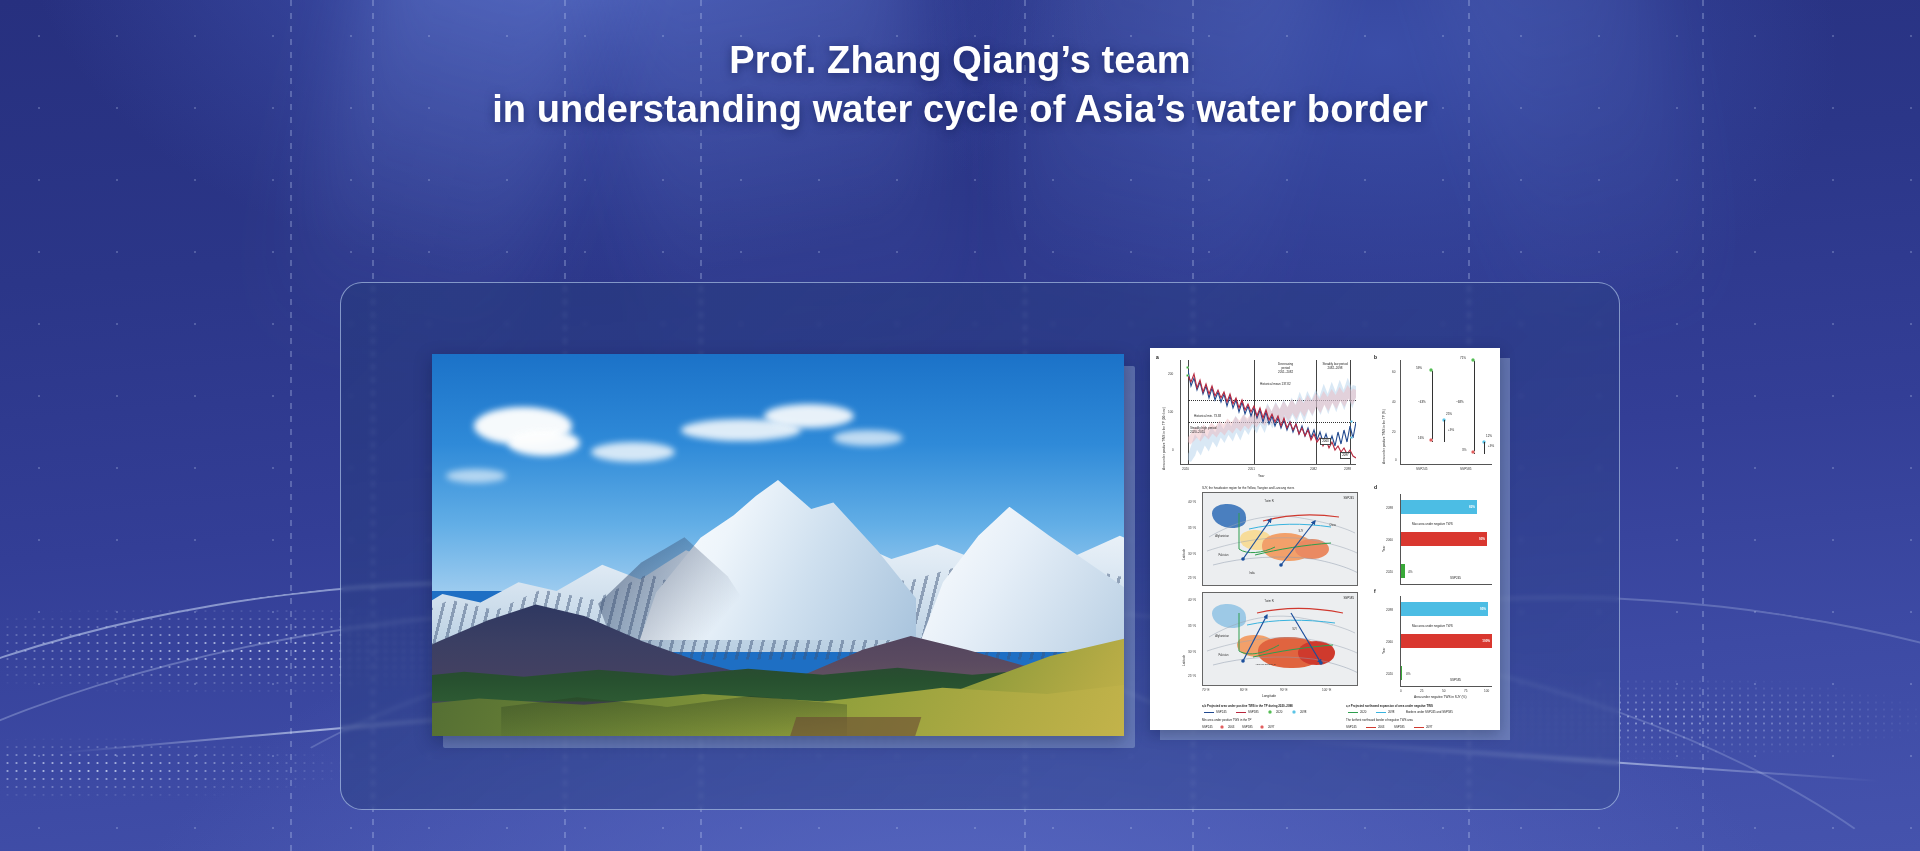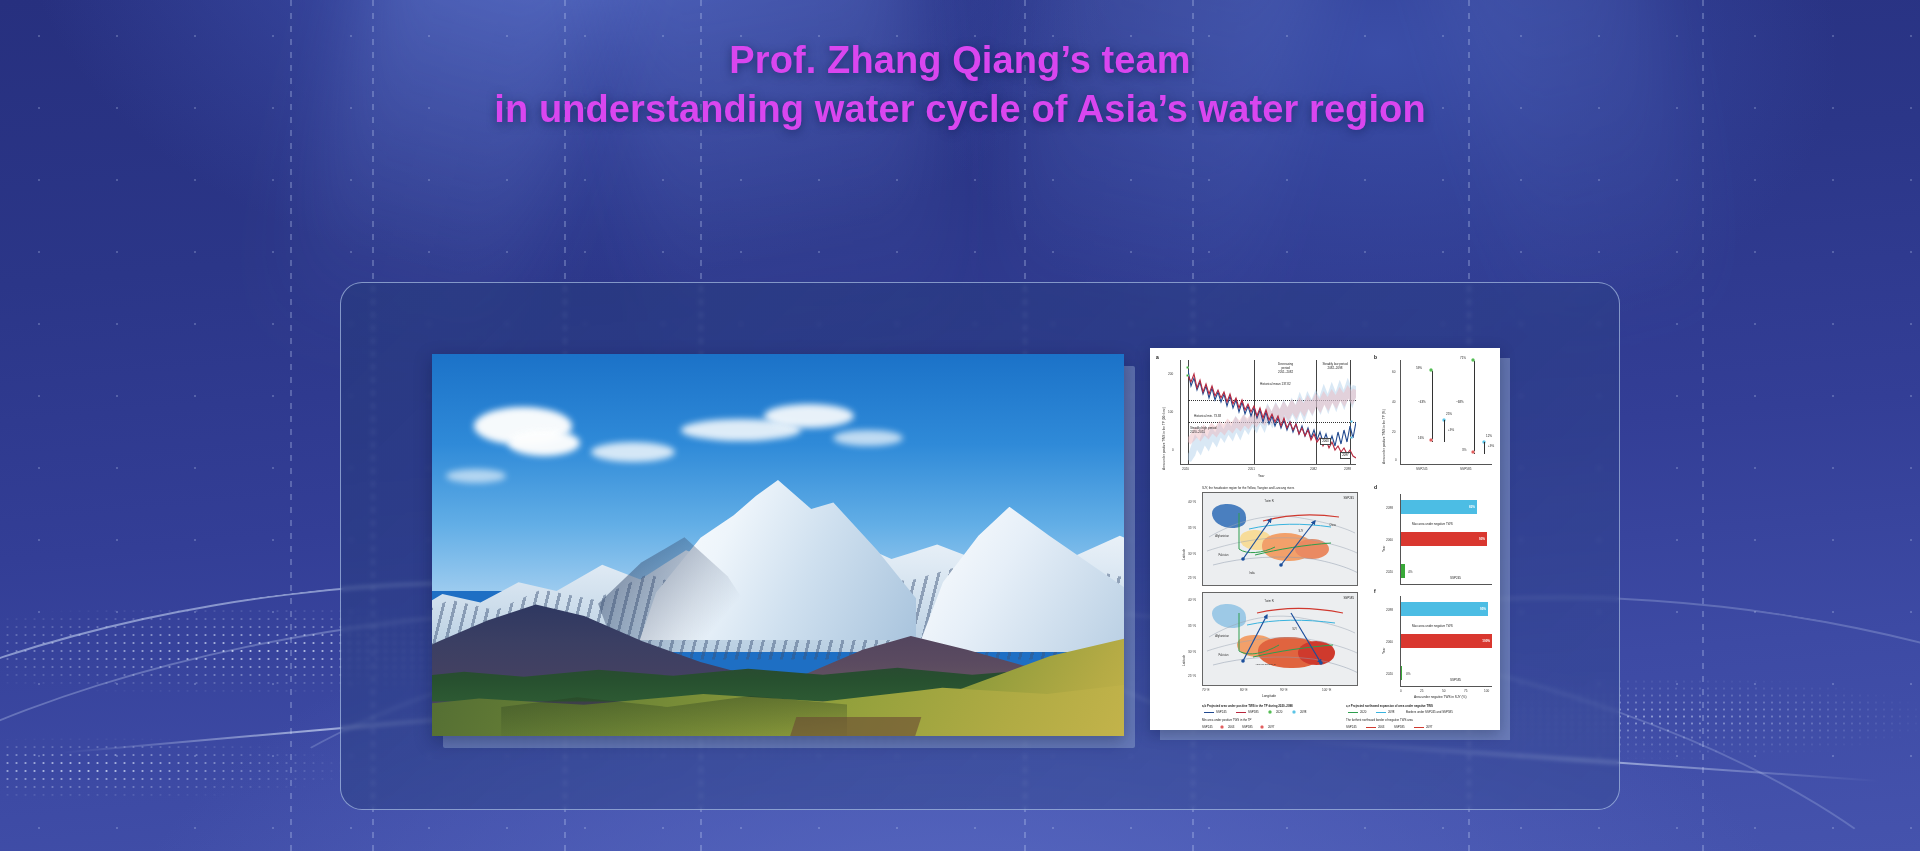--- a/index.html
+++ b/index.html
@@ -75,21 +75,21 @@
   .arc.a3 { left:120px;  bottom:-600px; width:1900px; height:840px; transform:rotate(3deg);  opacity:.4; }
   .arc.a4 { right:-520px; bottom:-400px; width:1400px; height:640px; transform:rotate(9deg); opacity:.45; }
   .streak {
     position:absolute; height:2px;
     background:linear-gradient(to right, rgba(225,238,255,0), rgba(225,238,255,.6), rgba(225,238,255,0));
   }
 
   
   .title {
     position:absolute; top:36px; left:0; right:0;
-    text-align:center; color:#d946ef;
+    text-align:center; color:#ffffff;
     font-size:38px; line-height:49px;
     font-weight:700; letter-spacing:.1px;
     text-shadow:0 2px 10px rgba(10,20,70,.55);
   }
 
   
   .card {
     position:absolute; left:340px; top:282px; width:1280px; height:528px;
     border:1.5px solid rgba(186,208,240,.62);
     border-radius:22px;
@@ -243,21 +243,21 @@
   <div class="arc a1"></div>
   <div class="arc a2"></div>
   <div class="arc a3"></div>
   <div class="arc a4"></div>
   <div class="streak" style="left:60px;  bottom:120px; width:520px; transform:rotate(-5deg);"></div>
   <div class="streak" style="right:40px; bottom:90px;  width:600px; transform:rotate(4deg);"></div>
 </div>
 
 <div class="title">
   <div>Prof. Zhang Qiang’s team</div>
-  <div>in understanding water cycle of Asia’s water region</div>
+  <div>in understanding water cycle of Asia’s water border</div>
 </div>
 
 <div class="card"></div>
 
 <div class="photo-shadow"></div>
 <div class="photo">
   <div class="ph sky"></div>
   <div class="cloud" style="left:6%;  top:14%; width:98px; height:38px;"></div>
   <div class="cloud" style="left:11%; top:20%; width:72px; height:26px;"></div>
   <div class="cloud" style="left:23%; top:23%; width:84px; height:20px; opacity:.8;"></div>

